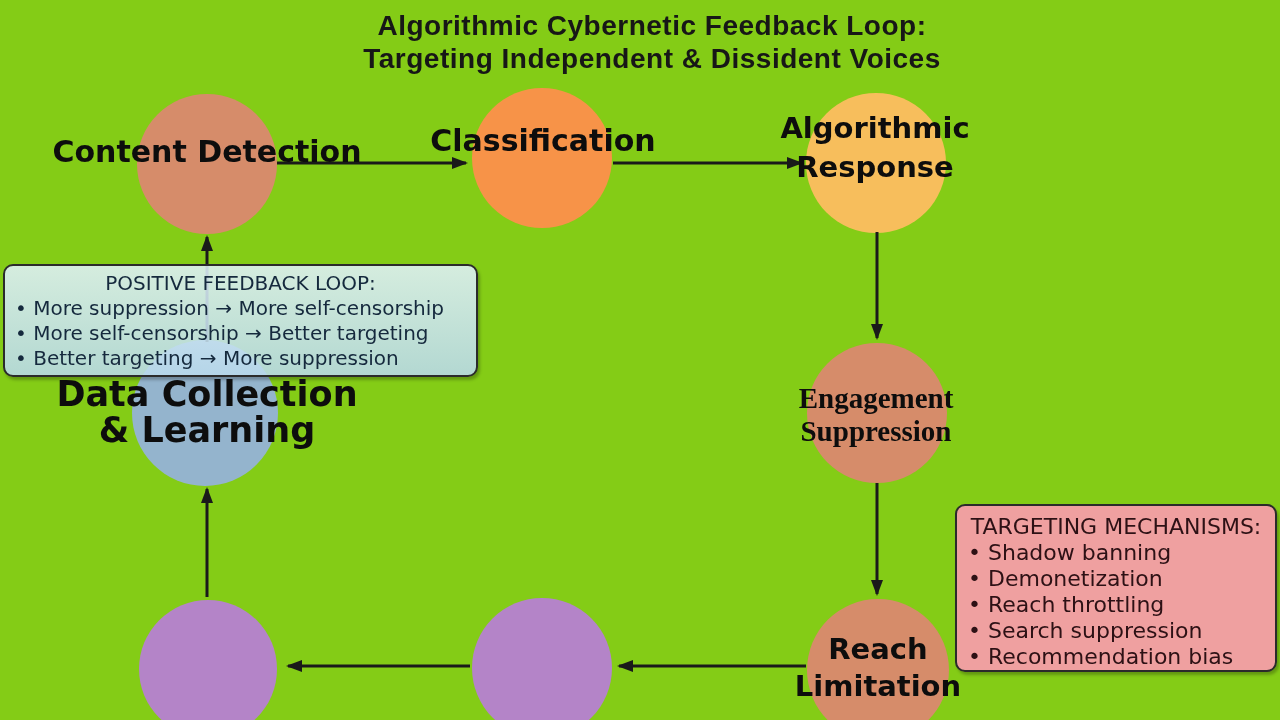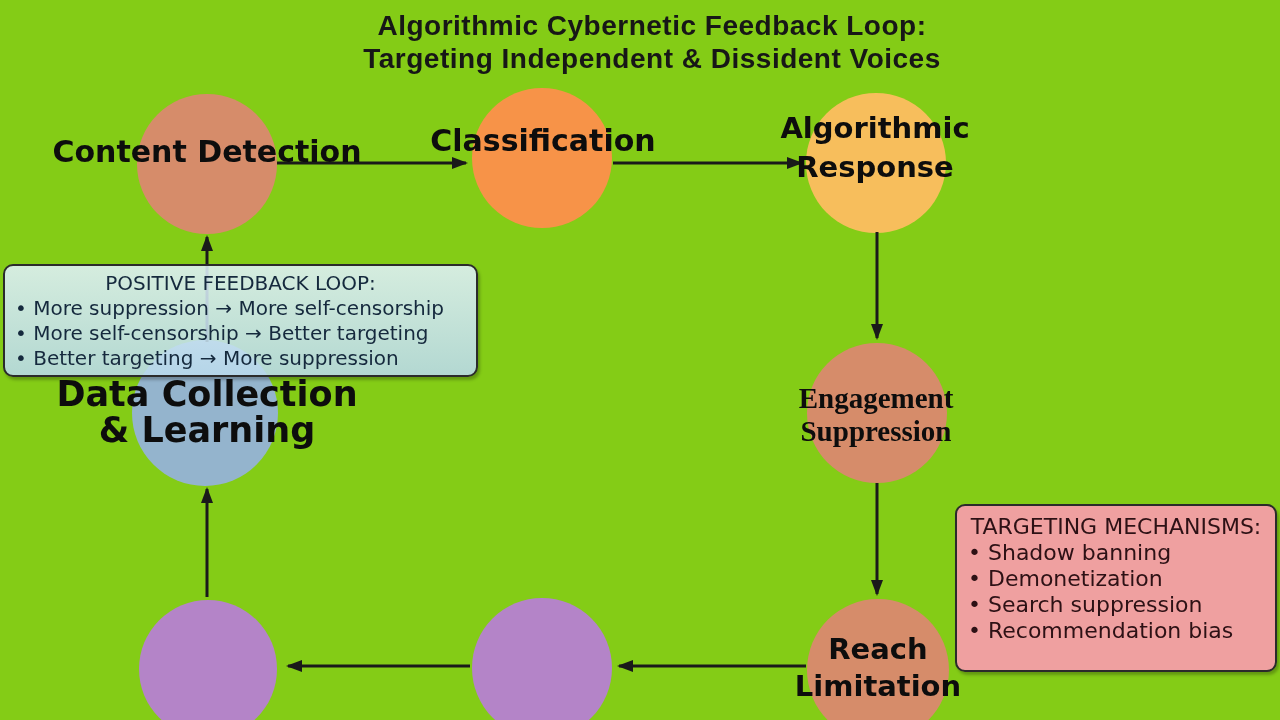--- a/index.html
+++ b/index.html
@@ -75,20 +75,21 @@
     <div class="box-title">POSITIVE FEEDBACK LOOP:</div>
     <div class="box-item">• More suppression → More self-censorship</div>
     <div class="box-item">• More self-censorship → Better targeting</div>
     <div class="box-item">• Better targeting → More suppression</div>
   </div>
 
   <div class="infobox box-pink">
     <div class="box-title">TARGETING MECHANISMS:</div>
     <div class="box-item">• Shadow banning</div>
     <div class="box-item">• Demonetization</div>
+    <div class="box-item">• Reach throttling</div>
     <div class="box-item">• Search suppression</div>
     <div class="box-item">• Recommendation bias</div>
   </div>
 
   <div class="nlabel" style="left:207px;top:151px;font-size:30px;">
     <div>Content Detection</div>
   </div>
   <div class="nlabel" style="left:543px;top:140px;font-size:30px;text-align:right;">
     <div>Classification</div>
   </div>

